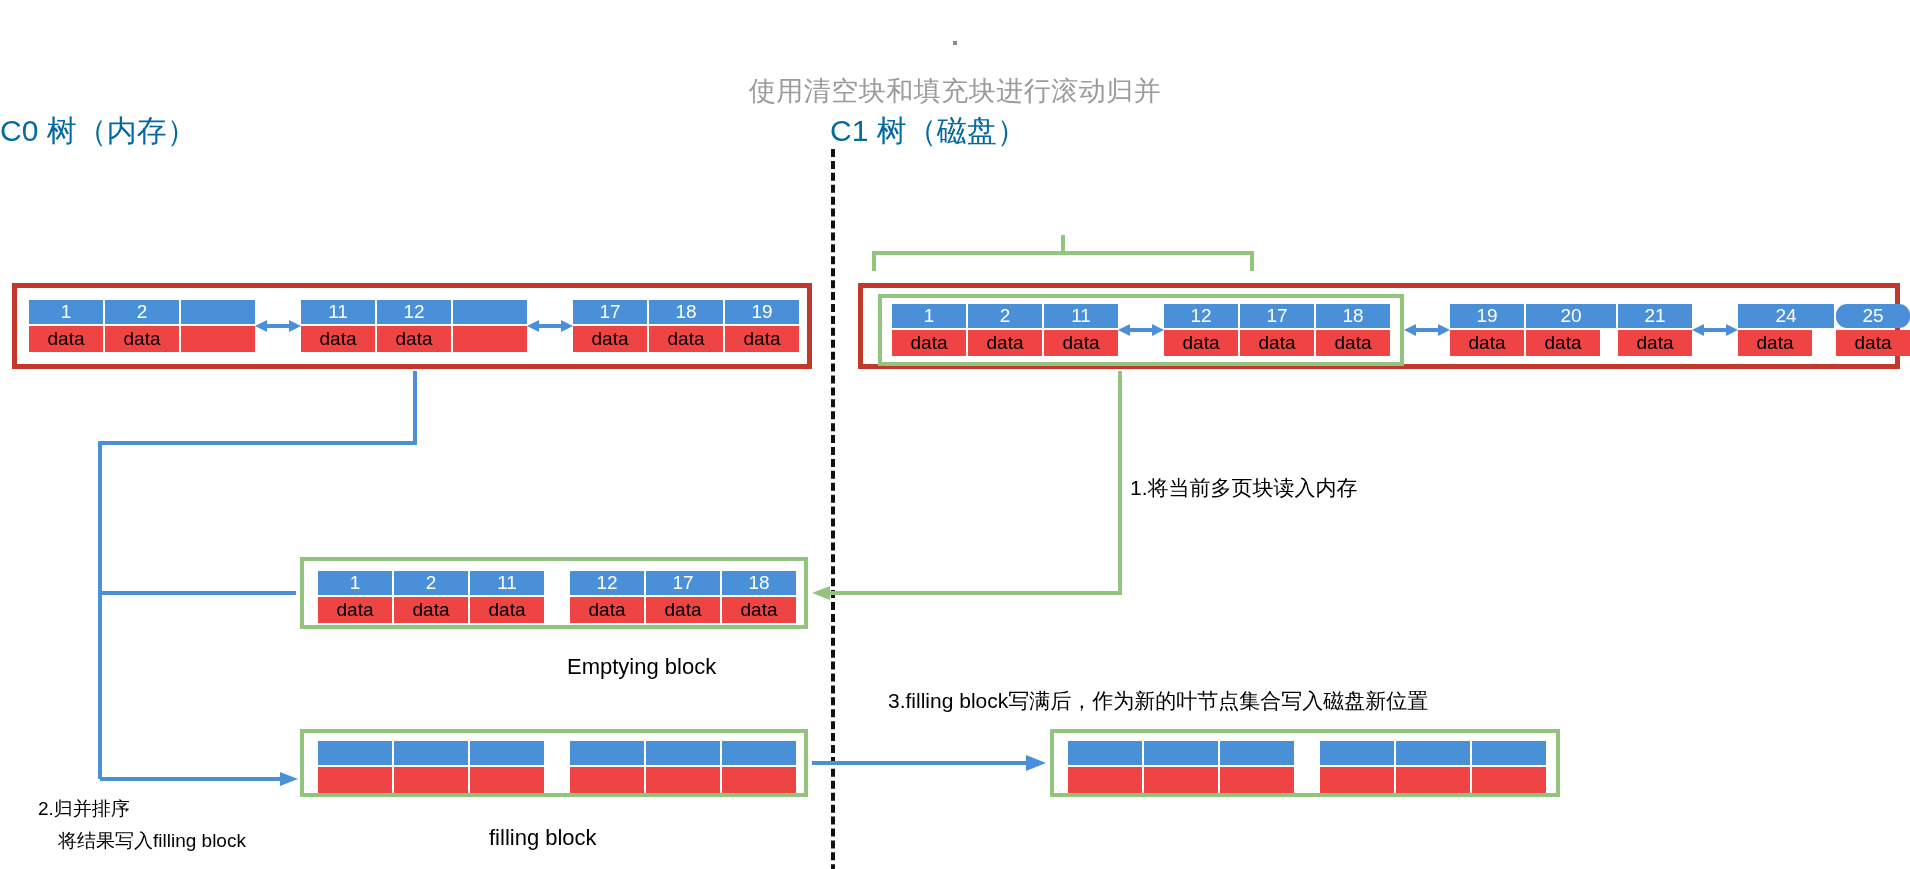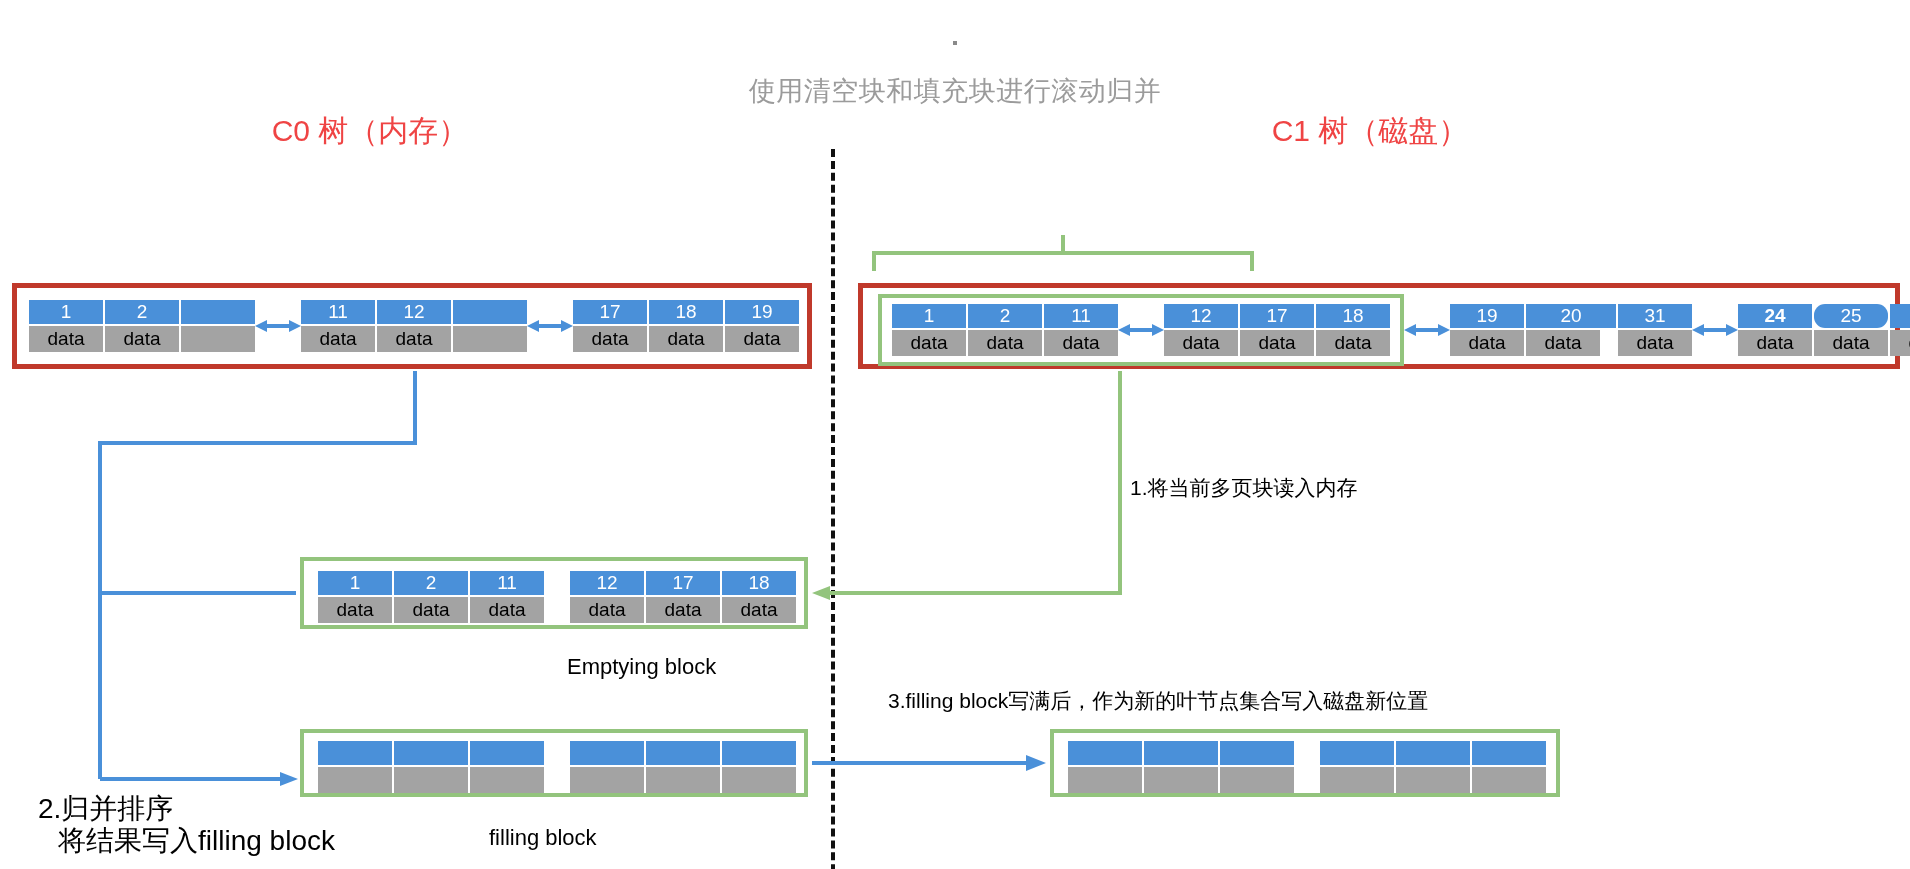--- a/index.html
+++ b/index.html
@@ -25,23 +25,22 @@
     color:#9b9b9b;
     letter-spacing:.5px;
     white-space:nowrap;
   }
   #top-dot{
     left:50%;top:2px;width:4px;height:4px;background:#8a8a8a;
     transform:translateX(-50%);
   }
   .tree-title{
     font-size:30px;
-    color:#ef4444;
+    color:#0369a1;
     white-space:nowrap;
-    text-align:center;
   }
   #c0-title{left:0;width:740px;top:72px;}
   #c1-title{left:830px;width:1080px;top:72px;}
 
   
   #divider{
     left:831px;top:110px;width:0;height:759px;
     border-left:4px dashed #111;
   }
 
@@ -74,21 +73,21 @@
   .key-cell{
     background:#4a90d9;
     color:#fff;
     font-size:19px;
     line-height:24px;
     height:24px;
     text-align:center;
     font-weight:400;
   }
   .data-cell{
-    background:#a3a3a3;
+    background:#ef4444;
     color:#000;
     font-size:19px;
     line-height:26px;
     height:26px;
     text-align:center;
     margin-top:2px;
   }
   .data-cell.blank{color:transparent;}
   .key-cell.blank{color:transparent;}
 
@@ -100,21 +99,21 @@
   .dbl-arrow svg{position:absolute;left:0;top:0;}
 
   
   .label{
     font-size:21px;
     color:#000;
     white-space:nowrap;
   }
   .label-lg{font-size:22px;}
   .label2{
-    font-size:28px;
+    font-size:19px;
     color:#000;
     line-height:30px;
     white-space:nowrap;
   }
 
   
   #connectors{
     left:0;top:0;width:1910px;height:869px;
     pointer-events:none;
   }
@@ -267,36 +266,36 @@
         <div class="node-group">
             <div class="node-cell">
               <div class="key-cell" style="width: 74px;">19</div>
               <div class="data-cell" style="width: 74px;">data</div>
             </div>
             <div class="node-cell">
               <div class="key-cell" style="width: 90px;">20</div>
               <div class="data-cell" style="width: 74px;">data</div>
             </div>
             <div class="node-cell">
-              <div class="key-cell" style="width: 74px;">31</div>
+              <div class="key-cell" style="width: 74px;">21</div>
               <div class="data-cell" style="width: 74px;">data</div>
             </div>
           </div>
         <div class="dbl-arrow">
           <svg width="46" height="52" viewBox="0 0 46 52">
             <g stroke="#4a90d9" stroke-width="4" fill="#4a90d9">
               <line x1="11" y1="26" x2="35" y2="26"></line>
               <polygon points="0,26 12,20 12,32" stroke="none"></polygon>
               <polygon points="46,26 34,20 34,32" stroke="none"></polygon>
             </g>
           </svg>
         </div>
         <div class="node-group">
             <div class="node-cell">
-              <div class="key-cell" style="width: 74px; font-weight: bold;">24</div>
+              <div class="key-cell" style="width: 96px;">24</div>
               <div class="data-cell" style="width: 74px;">data</div>
             </div>
             <div class="node-cell">
               <div class="key-cell" style="width: 74px; border-radius: 11px;">25</div>
               <div class="data-cell" style="width: 74px;">data</div>
             </div>
             <div class="node-cell">
               <div class="key-cell" style="width: 74px;">27</div>
               <div class="data-cell" style="width: 74px;">data</div>
             </div>

